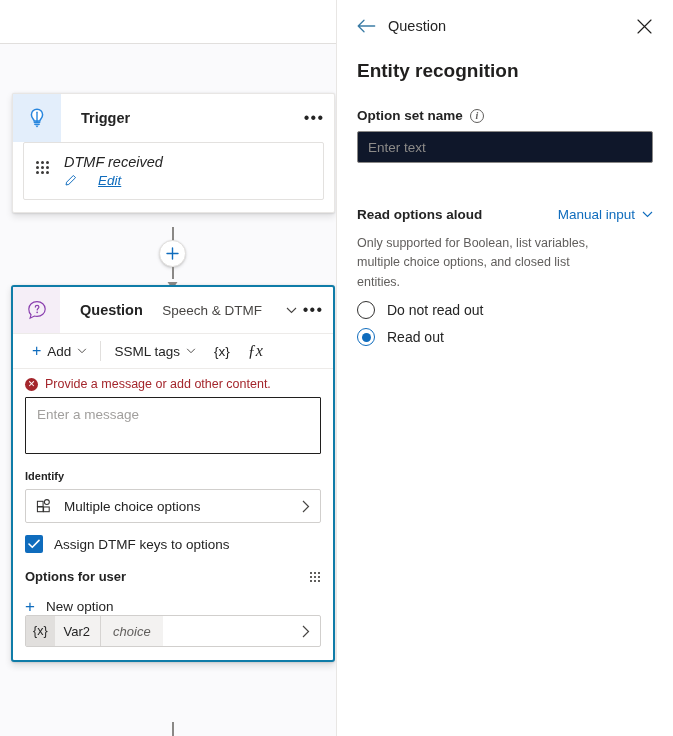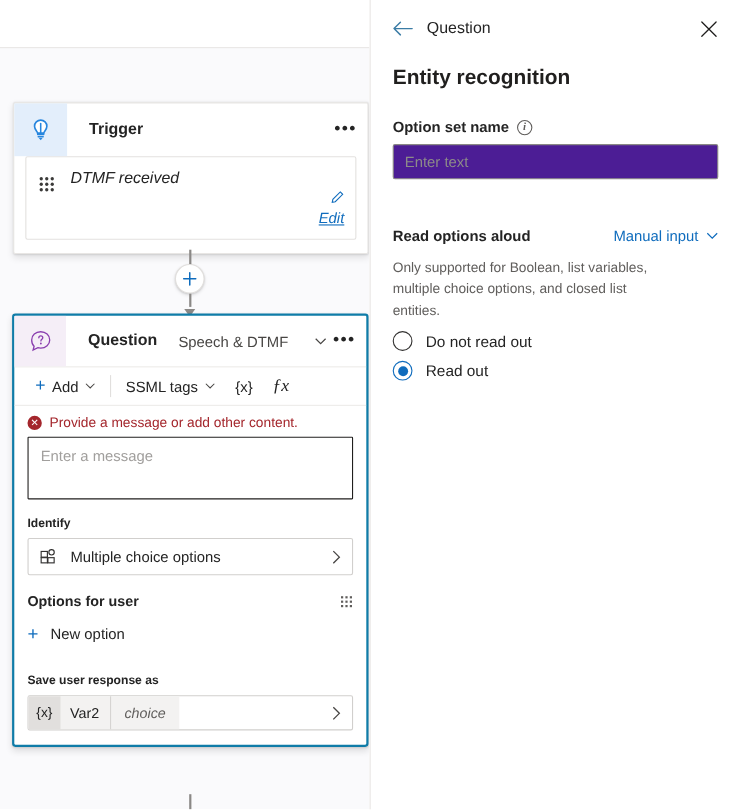--- a/index.html
+++ b/index.html
@@ -60,21 +60,21 @@
     font-style: italic;
   }
   .dots6 {
     width: 14px; margin-top: 7px; margin-right: 14px;
     display: grid; grid-template-columns: repeat(3, 3px);
     grid-template-rows: repeat(3, 3px); gap: 2px;
   }
   .dots6 i { width: 3px; height: 3px; background: #3b3a39; border-radius: 50%; display:block; }
   .trigger-card-body { flex: 1; }
   .trigger-card-title { font-size: 14.5px; color: #242424; margin-bottom: 3px; }
-  .edit-link { display: flex; align-items: flex-end; gap: 5px; flex-direction: column; }
+  .edit-link { display: flex; align-items: center; gap: 21px; }
   .edit-link .pen { width: 13px; height: 13px; display:block; }
   .edit-link span {
     font-size: 13.5px; color: #0f6cbd; text-decoration: underline;
   }
 
   
   .conn-line {
     position: absolute; left: 172px; width: 1.5px; background: #8a8886;
   }
   .plus-btn {
@@ -225,21 +225,21 @@
     width: 14px; height: 14px; border-radius: 50%;
     border: 1px solid #605e5c; color: #605e5c;
     font-size: 10px; line-height: 12px; text-align: center;
     font-style: italic; font-family: "Liberation Serif", serif;
   }
   .text-input {
     margin: 0 20px; height: 32px;
     border: 1px solid #8a8886; border-radius: 2px;
     display: flex; align-items: center; padding: 0 10px;
     font-size: 13.5px; color: #8d8b89;
-    background: #4c1d95;
+    background: #0f172a;
   }
   .row-between {
     display: flex; align-items: flex-start;
     padding: 0 20px; margin-top: 44px;
   }
   .row-between .lbl { font-size: 13.5px; font-weight: 600; color: #242424; }
   .link-drop {
     margin-left: auto; display: flex; align-items: center; gap: 7px;
     font-size: 13.5px; color: #0f6cbd;
   }
@@ -375,20 +375,28 @@
           <rect x="1.5" y="9.5" width="6" height="5" stroke="#323130" stroke-width="1.1"></rect>
           <rect x="8" y="9.5" width="6" height="5" stroke="#323130" stroke-width="1.1"></rect>
           <circle cx="11.5" cy="4.3" r="2.6" stroke="#323130" stroke-width="1.1"></circle>
         </svg>
         <span class="pick-label">Multiple choice options</span>
         <svg class="caret-r" width="8" height="13" viewBox="0 0 8 13">
           <path d="M1 1l5.5 5.5L1 12" stroke="#484644" stroke-width="1.2" fill="none"></path>
         </svg>
       </div>
 
+      <div class="cb-row">
+        <span class="cb">
+          <svg width="12" height="10" viewBox="0 0 12 10">
+            <path d="M1 5l3.3 3.3L11 1.4" stroke="#ffffff" stroke-width="1.6" fill="none" stroke-linecap="round" stroke-linejoin="round"></path>
+          </svg>
+        </span>
+        <span class="cb-label">Assign DTMF keys to options</span>
+      </div>
 
       <div class="opt-header">
         <span class="t">Options for user</span>
         <span class="grip">
           <i></i>
             <i></i>
             <i></i>
             <i></i>
             <i></i>
             <i></i>
@@ -396,21 +404,20 @@
             <i></i>
             <i></i>
         </span>
       </div>
 
       <div class="new-opt">
         <span class="p">+</span>
         <span>New option</span>
       </div>
 
-      <div class="sec-label" style="margin-top:28px;">Save user response as</div>
       <div class="var-row">
         <span class="var-token">
           <span class="var-x">{x}</span>
           <span class="var-name">Var2</span>
           <span class="var-type">choice</span>
         </span>
         <span class="var-caret">
           <svg width="8" height="13" viewBox="0 0 8 13">
               <path d="M1 1l5.5 5.5L1 12" stroke="#484644" stroke-width="1.2" fill="none"></path>
             </svg>

